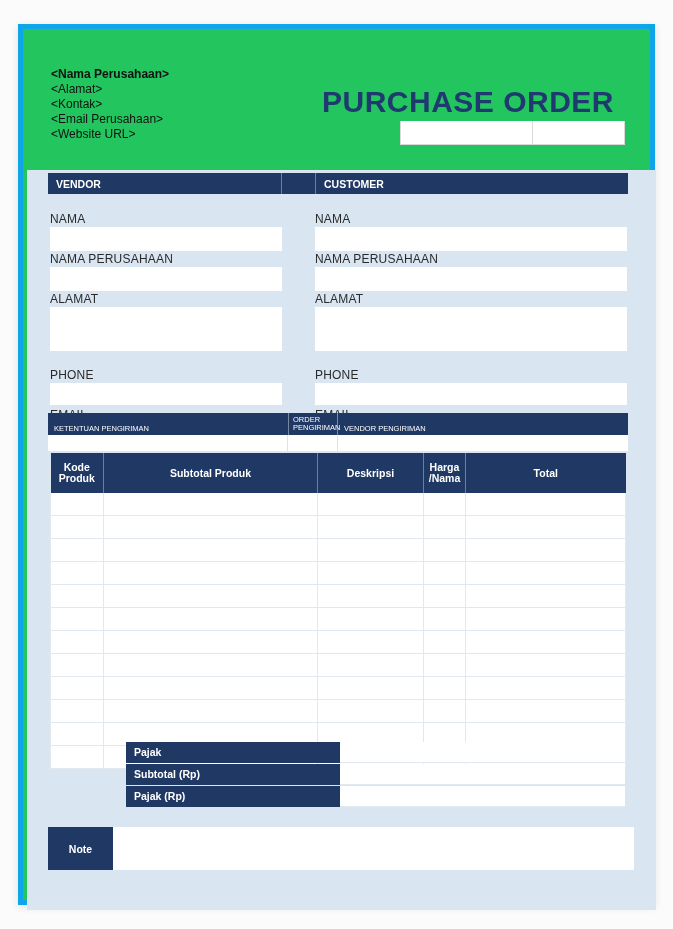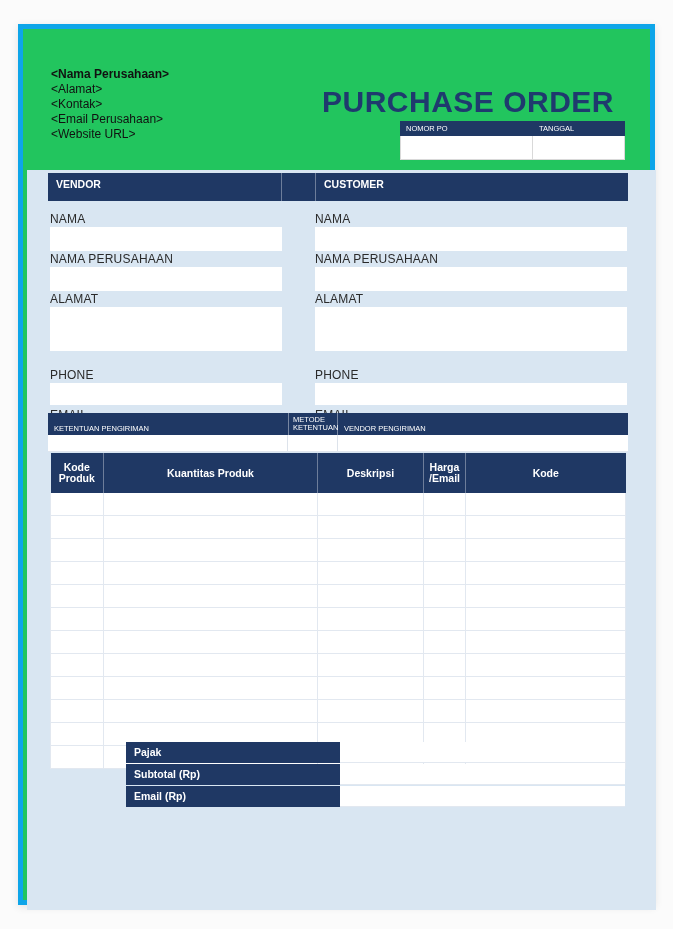--- a/index.html
+++ b/index.html
@@ -39,21 +39,21 @@
   .po-meta .mv{background:#ffffff;box-sizing:border-box;}
   .po-meta .mv.c1{width:132px;border-right:1px solid #d9d9d9;}
   .po-meta .mv.c2{flex:1;}
   
   .panel{
     position:absolute;left:4px;top:141px;
     width:629px;height:740px;
     background:#d9e6f2;
   }
   
-  .vc-bar{position:absolute;left:21px;top:3px;width:580px;height:28px;display:flex;background:#1f3864;}
+  .vc-bar{position:absolute;left:21px;top:3px;width:580px;height:21px;display:flex;background:#1f3864;}
   .vc-bar .seg{box-sizing:border-box;font-size:10.5px;font-weight:bold;line-height:22px;color:#fff;}
   .vc-bar .seg.vendor{width:233px;padding-left:8px;}
   .vc-bar .seg.spacer{width:35px;border-left:1px solid #3a5franchise;}
   .vc-bar .seg.spacer{border-left:1px solid rgba(255,255,255,0.35);border-right:1px solid rgba(255,255,255,0.35);}
   .vc-bar .seg.customer{flex:1;padding-left:8px;}
   
   .field-col{position:absolute;top:0;box-sizing:border-box;padding-top:20px;}
   .field-col.left{left:23px;width:232px;}
   .field-col.right{left:288px;width:312px;}
   .field label{display:block;font-size:12px;line-height:9px;color:#2a2a2a;margin-bottom:3px;letter-spacing:0.2px;}
@@ -110,24 +110,20 @@
     <div class="co-name">&lt;Nama Perusahaan&gt;</div>
     <div>&lt;Alamat&gt;</div>
     <div>&lt;Kontak&gt;</div>
     <div>&lt;Email Perusahaan&gt;</div>
     <div>&lt;Website URL&gt;</div>
   </div>
 
   <div class="doc-title">PURCHASE ORDER</div>
 
   <div class="po-meta">
-    <div class="meta-head">
-      <div class="mh c1">NOMOR PO</div>
-      <div class="mh c2">TANGGAL</div>
-    </div>
     <div class="meta-vals">
       <div class="mv c1"></div>
       <div class="mv c2"></div>
     </div>
   </div>
 
   <div class="panel">
 
     <div class="vc-bar">
       <div class="seg vendor">VENDOR</div>
@@ -179,21 +175,21 @@
         <label>EMAIL</label>
         <div class="input h22"></div>
       </div>
     </div>
 
     <div class="ship-bar">
       <div class="seg ketentuan">
         <span>KETENTUAN PENGIRIMAN</span>
       </div>
       <div class="seg metode">
-        <span>METODE KETENTUAN</span>
+        <span>ORDER PENGIRIMAN</span>
       </div>
       <div class="seg tanggal">
         <span>VENDOR PENGIRIMAN</span>
       </div>
     </div>
 
     <div class="ship-row">
       <div class="cell c1"></div>
       <div class="cell c2"></div>
       <div class="cell c3"></div>
@@ -203,24 +199,24 @@
       <colgroup>
         <col style="width:53px">
           <col style="width:214px">
           <col style="width:106px">
           <col style="width:42px">
           <col style="width:160px">
       </colgroup>
       <thead>
         <tr>
           <th>Kode Produk</th>
-          <th>Kuantitas Produk</th>
+          <th>Subtotal Produk</th>
           <th>Deskripsi</th>
-          <th>Harga /Email</th>
-          <th>Kode</th>
+          <th>Harga /Nama</th>
+          <th>Total</th>
         </tr>
       </thead>
       <tbody>
           <tr>
             <td></td>
             <td></td>
             <td></td>
             <td></td>
             <td></td>
           </tr>
@@ -307,20 +303,24 @@
     <div class="totals">
       <div class="trow">
         <div class="tlabel">Pajak</div>
         <div class="tvalue"></div>
       </div>
       <div class="trow">
         <div class="tlabel">Subtotal (Rp)</div>
         <div class="tvalue"></div>
       </div>
       <div class="trow">
-        <div class="tlabel">Email (Rp)</div>
+        <div class="tlabel">Pajak (Rp)</div>
         <div class="tvalue"></div>
       </div>
     </div>
 
+    <div class="note-row">
+      <div class="note-label">Note</div>
+      <div class="note-area"></div>
+    </div>
 
   </div>
 </div>
 
 </body></html>

